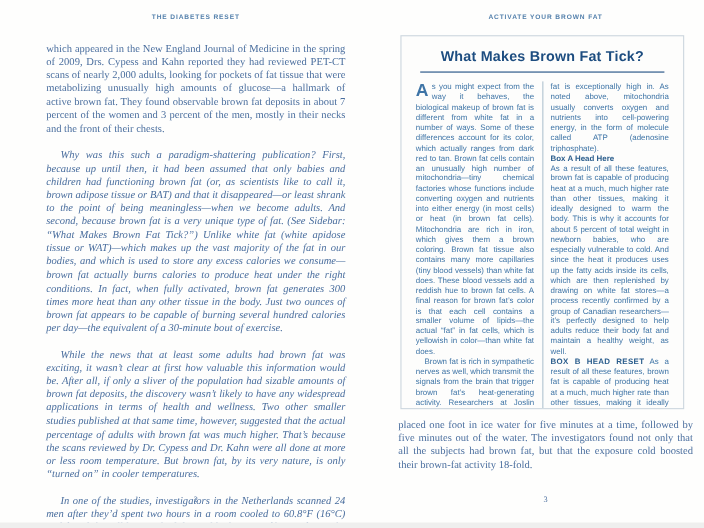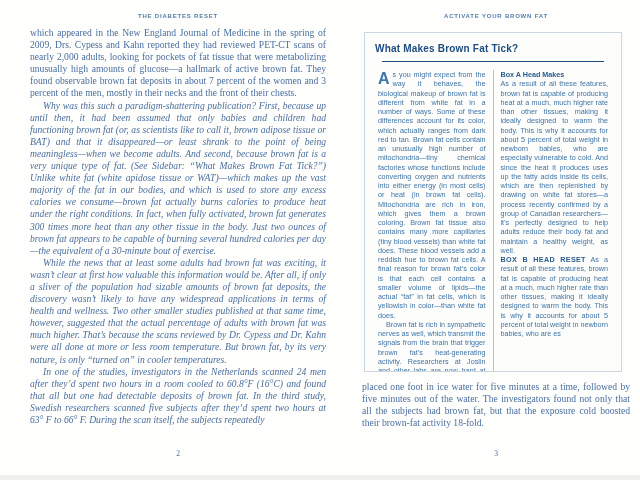--- a/index.html
+++ b/index.html
@@ -26,34 +26,34 @@
   }
   .folio-left{left:30px;width:296px;}
   .folio-right{left:362px;width:268px;}
 
   
   .body-col{
     position:absolute;left:30px;top:27px;width:296px;
     font-size:9.6px;line-height:12.1px;color:#4a6e9e;
     text-align:justify;
   }
-  .body-col p{margin:0;}
+  .body-col p{margin:12px;}
   .body-col p.indent{text-indent:13px;font-style:italic;}
 
   
   .sidebar-box{
     position:absolute;left:364px;top:32px;width:258px;height:340px;
     border:1px solid #ccd6de;background:#fdfdfc;
     overflow:hidden;box-sizing:border-box;
   }
   .sidebar-title{
     margin:10px 10px 0 10px;
     font-family:"Liberation Sans", sans-serif;
-    font-size:10px;font-weight:700;color:#1d4d80;
-    letter-spacing:0.2px;
+    font-size:13px;font-weight:700;color:#1d4d80;
+    text-align:center;letter-spacing:0.2px;
   }
   .sidebar-rule{border:0;border-top:1px solid #1d4d80;margin:7px 17px 8px 17px;}
   .sidebar-cols{
     display:flex;padding:0 13px;
     font-family:"Liberation Sans", sans-serif;
     font-size:7.2px;line-height:9.25px;color:#3e74a6;
     text-align:justify;
   }
   .sb-col{flex:1;}
   .sb-col-left{padding-right:7px;}
@@ -99,21 +99,22 @@
 
   <div class="sidebar-box">
     <div class="sidebar-title">What Makes Brown Fat Tick?</div>
     <hr class="sidebar-rule">
     <div class="sidebar-cols">
       <div class="sb-col sb-col-left">
         <p><span class="dropcap">A</span><span>s you might expect from the way it behaves, the biological makeup of brown fat is different from white fat in a number of ways. Some of these differences account for its color, which actually ranges from dark red to tan. Brown fat cells contain an unusually high number of mitochondria—tiny chemical factories whose functions include converting oxygen and nutrients into either energy (in most cells) or heat (in brown fat cells). Mitochondria are rich in iron, which gives them a brown coloring. Brown fat tissue also contains many more capillaries (tiny blood vessels) than white fat does. These blood vessels add a reddish hue to brown fat cells. A final reason for brown fat’s color is that each cell contains a smaller volume of lipids—the actual “fat” in fat cells, which is yellowish in color—than white fat does.</span></p>
         <p class="sb-indent">Brown fat is rich in sympathetic nerves as well, which transmit the signals from the brain that trigger brown fat’s heat-generating activity. Researchers at Joslin and other labs are now hard at work uncovering the mechanisms that enable this activity to occur. One important player is a protein called UCP-1, which is brown</p>
       </div>
       <div class="sb-col sb-col-right">
-        <p class="sb-heading">Box A Head Makes</p>
+        <p>fat is exceptionally high in. As noted above, mitochondria usually converts oxygen and nutrients into cell-powering energy, in the form of molecule called ATP (adenosine triphosphate).</p>
+        <p class="sb-heading">Box A Head Here</p>
         <p>As a result of all these features, brown fat is capable of producing heat at a much, much higher rate than other tissues, making it ideally designed to warm the body. This is why it accounts for about 5 percent of total weight in newborn babies, who are especially vulnerable to cold. And since the heat it produces uses up the fatty acids inside its cells, which are then replenished by drawing on white fat stores—a process recently confirmed by a group of Canadian researchers—it’s perfectly designed to help adults reduce their body fat and maintain a healthy weight, as well.</p>
         <p class="sb-runin-block"><span class="sb-runin">BOX B HEAD RESET</span><span> As a result of all these features, brown fat is capable of producing heat at a much, much higher rate than other tissues, making it ideally designed to warm the body. This is why it accounts for about 5 percent of total weight in newborn babies, who are es</span></p>
       </div>
     </div>
   </div>
 
   <div class="after-box">
     <p>placed one foot in ice water for five minutes at a time, followed by five minutes out of the water. The investigators found not only that all the subjects had brown fat, but that the exposure cold boosted their brown-fat activity 18-fold.</p>
   </div>
 

